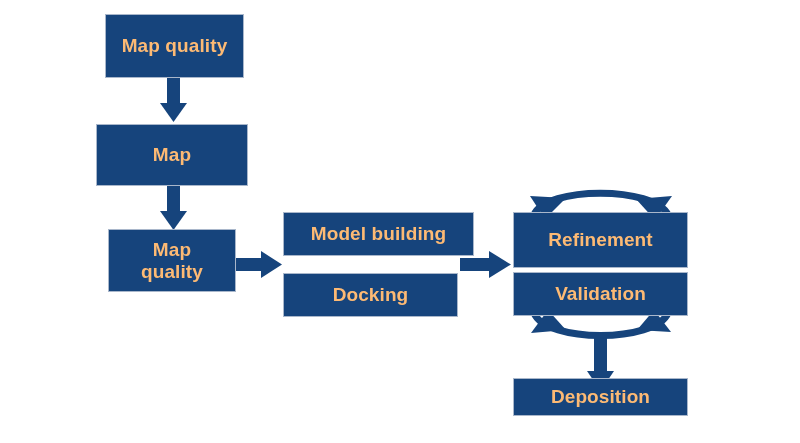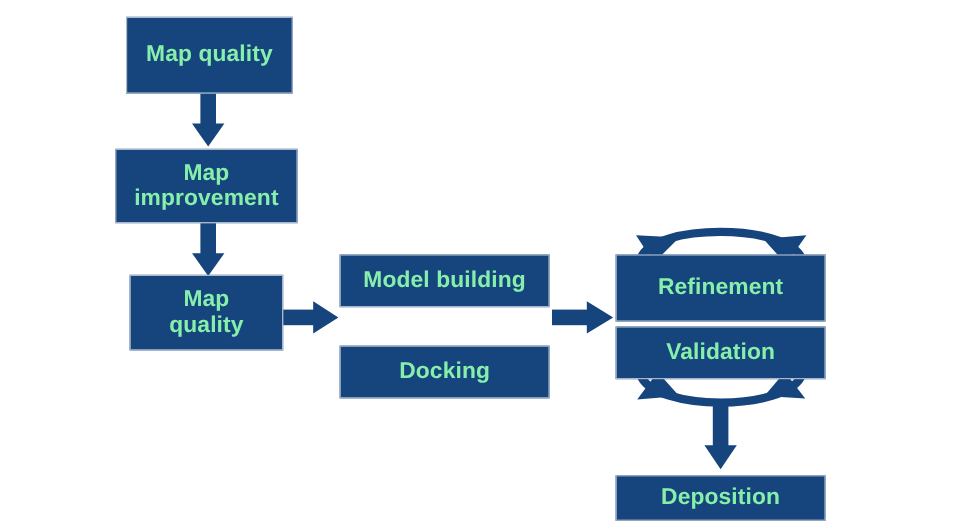--- a/index.html
+++ b/index.html
@@ -11,21 +11,21 @@
     position: relative;
     width: 800px;
     height: 443px;
     background: #ffffff;
     font-family: "Liberation Sans", sans-serif;
     overflow: hidden;
   }
   .node {
     position: absolute;
     background: #16447c;
-    color: #86efac;
+    color: #fdba74;
     display: flex;
     align-items: center;
     justify-content: center;
     text-align: center;
     font-size: 19px;
     font-weight: 700;
     line-height: 1.12;
     letter-spacing: 0.1px;
     box-sizing: border-box;
     padding: 18px 6px;
@@ -92,44 +92,43 @@
 
   <div class="node" style="left:105px; top:14px; width:139px; height:64px;">
     <div>
       <span>Map quality</span>
     </div>
   </div>
 
   <div class="node" style="left:96px; top:124px; width:152px; height:62px;">
     <div>
       <span>Map</span>
-      <span>improvement</span>
     </div>
   </div>
 
   <div class="node" style="left:108px; top:229px; width:128px; height:63px;">
     <div>
       <span>Map</span>
       <span>quality</span>
     </div>
   </div>
 
-  <div class="node" style="left:283px; top:212px; width:175px; height:44px;">
+  <div class="node" style="left:283px; top:212px; width:191px; height:44px;">
     <span>Model building</span>
   </div>
 
-  <div class="node" style="left:283px; top:288px; width:175px; height:44px;">
+  <div class="node" style="left:283px; top:273px; width:175px; height:44px;">
     <span>Docking</span>
   </div>
 
   <div class="node" style="left:513px; top:212px; width:175px; height:56px;">
     <span>Refinement</span>
   </div>
 
   <div class="node" style="left:513px; top:272px; width:175px; height:44px;">
     <span>Validation</span>
   </div>
 
-  <div class="node" style="left:513px; top:396px; width:175px; height:32px;">
+  <div class="node" style="left:513px; top:378px; width:175px; height:32px;">
     <span>Deposition</span>
   </div>
 
 </div>
 
 </body></html>

